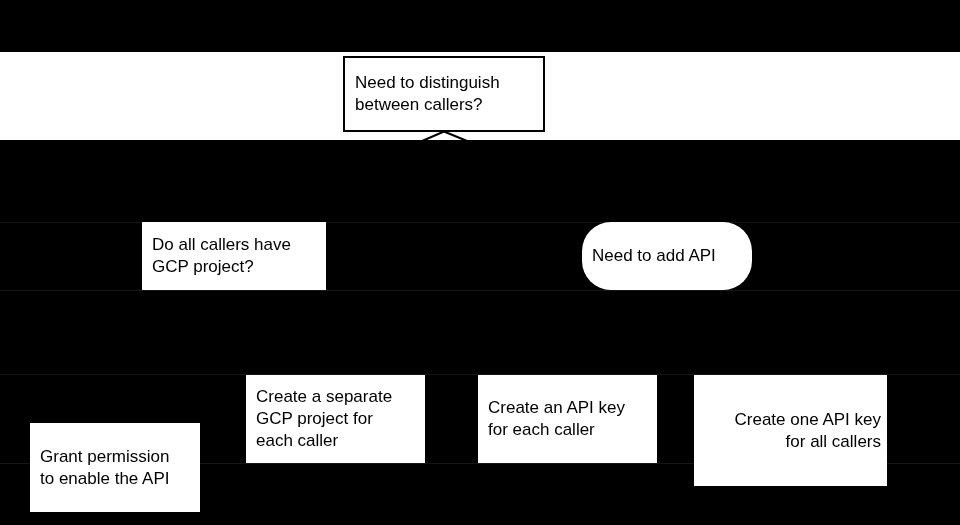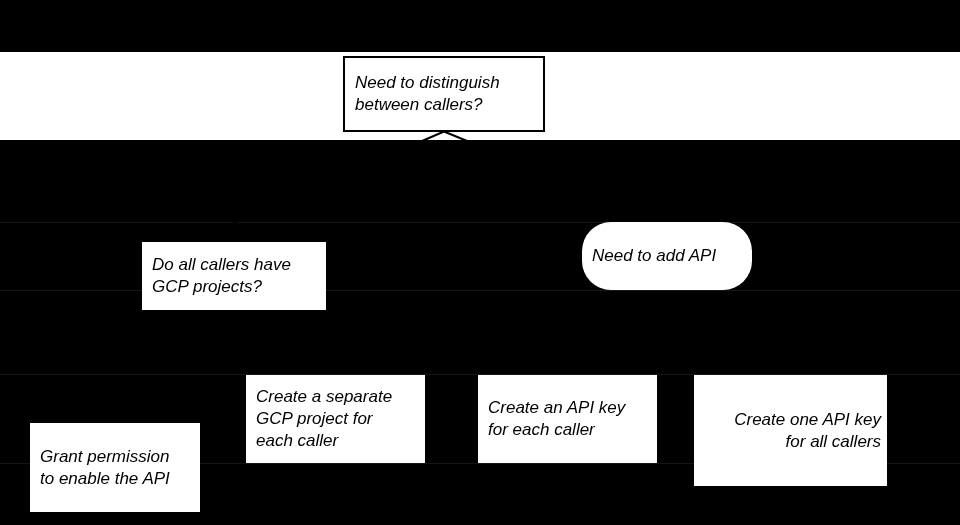--- a/index.html
+++ b/index.html
@@ -22,26 +22,26 @@
     position:absolute;left:0;top:0;z-index:2;
   }
   .node{
     position:absolute;z-index:3;
     background:#ffffff;color:#000000;
     display:flex;flex-direction:column;justify-content:center;
     font-size:17px;line-height:22px;
     padding-left:10px;padding-right:6px;
     box-sizing:border-box;
   }
-  .node .ln{white-space:nowrap;font-style:italic;}
+  .node .ln{white-space:nowrap;}
   .root-node{
     left:343px;top:56px;width:202px;height:76px;
     border:2px solid #000000;
   }
-  .q-left {left:142px;top:222px;width:184px;height:68px;margin-top:20px;}
+  .q-left {left:142px;top:222px;width:184px;height:68px;}
   .q-right{left:582px;top:222px;width:170px;height:68px;border-radius:29px;}
   .o1{left:30px; top:375px;width:170px;height:89px;margin-top:48px;}
   .o2{left:246px;top:375px;width:179px;height:88px;}
   .o3{left:478px;top:375px;width:179px;height:88px;}
   .o4{left:694px;top:375px;width:193px;height:111px;text-align:right;}
 </style>
 </head>
 <body>
 
 <div id="canvas">
@@ -58,21 +58,21 @@
     <line x1="444" y1="131.5" x2="667" y2="223" stroke="#000000" stroke-width="2"></line>
   </svg>
 
   <div class="node root-node">
     <div class="ln">Need to distinguish</div>
     <div class="ln">between callers?</div>
   </div>
 
   <div class="node q-left">
     <div class="ln">Do all callers have</div>
-    <div class="ln">GCP projects?</div>
+    <div class="ln">GCP project?</div>
   </div>
 
   <div class="node q-right">
     <div class="ln">Need to add API</div>
   </div>
 
   <div class="node o1">
     <div class="ln">Grant permission</div>
     <div class="ln">to enable the API</div>
   </div>

